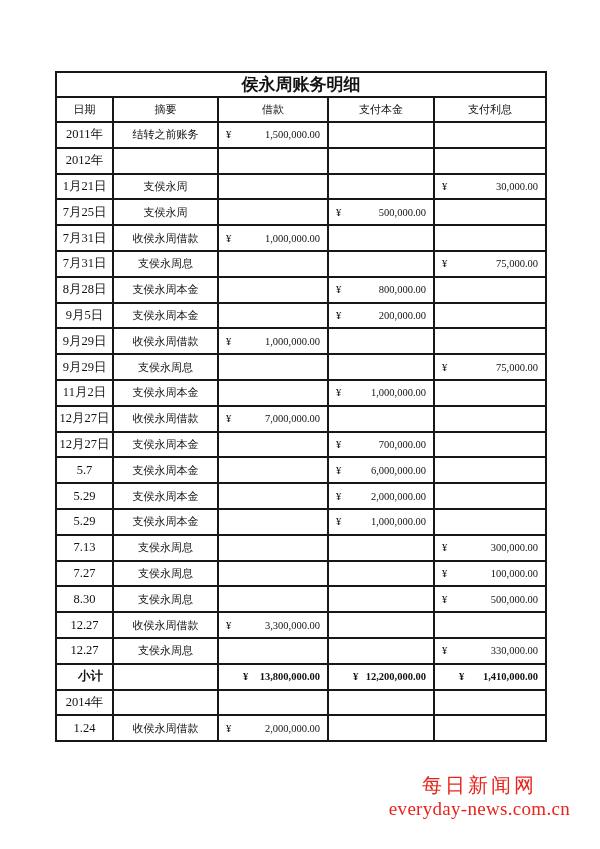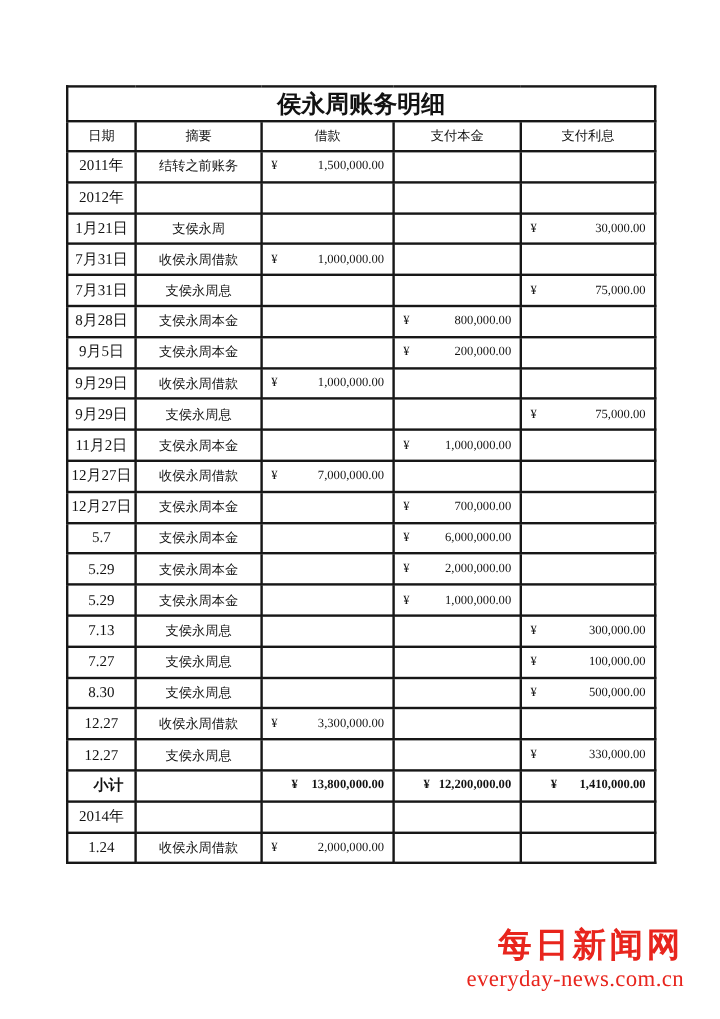--- a/index.html
+++ b/index.html
@@ -19,21 +19,21 @@
     table-layout: fixed;
   }
   .acct th, .acct td {
     border: 2px solid #171717;
     overflow: hidden;
     white-space: nowrap;
     padding: 0;
   }
   .title-cell {
     height: 20px;
-    font-size: 20px;
+    font-size: 17px;
     font-weight: bold;
     text-align: center;
     padding: 1px 0 2px 0;
   }
   .head-row th {
     height: 23px;
     font-size: 11px;
     font-weight: normal;
     text-align: center;
   }
@@ -48,24 +48,23 @@
     font-size: 10.5px;
   }
   tr.bold td, tr.bold .amount { font-weight: bold; padding-left: 12px; }
   .watermark {
     position: absolute;
     top: 775px; right: 30px;
     text-align: center;
     line-height: 1;
   }
   .wm-cn {
-    font-size: 28px;
-    font-weight: 700;
+    font-size: 20px;
+    font-weight: 400;
     letter-spacing: 3px;
-    text-align: right;
   }
   .wm-url {
     font-size: 19px;
     font-weight: normal;
     letter-spacing: 0.3px;
     margin-top: 4px;
     font-family: "Liberation Serif", "DejaVu Serif", serif;
   }
 </style>
 </head>
@@ -154,20 +153,42 @@
         </div>
       </td>
       <td>
         <div class="amount">
           <span class="cur">¥</span>
           <span class="val">30,000.00</span>
         </div>
       </td>
     </tr>
         <tr>
+      <td class="c-date">7月25日</td>
+      <td class="c-sum">支侯永周</td>
+      <td>
+        <div class="amount">
+          <span class="cur"></span>
+          <span class="val"></span>
+        </div>
+      </td>
+      <td>
+        <div class="amount">
+          <span class="cur">¥</span>
+          <span class="val">500,000.00</span>
+        </div>
+      </td>
+      <td>
+        <div class="amount">
+          <span class="cur"></span>
+          <span class="val"></span>
+        </div>
+      </td>
+    </tr>
+        <tr>
       <td class="c-date">7月31日</td>
       <td class="c-sum">收侯永周借款</td>
       <td>
         <div class="amount">
           <span class="cur">¥</span>
           <span class="val">1,000,000.00</span>
         </div>
       </td>
       <td>
         <div class="amount">

